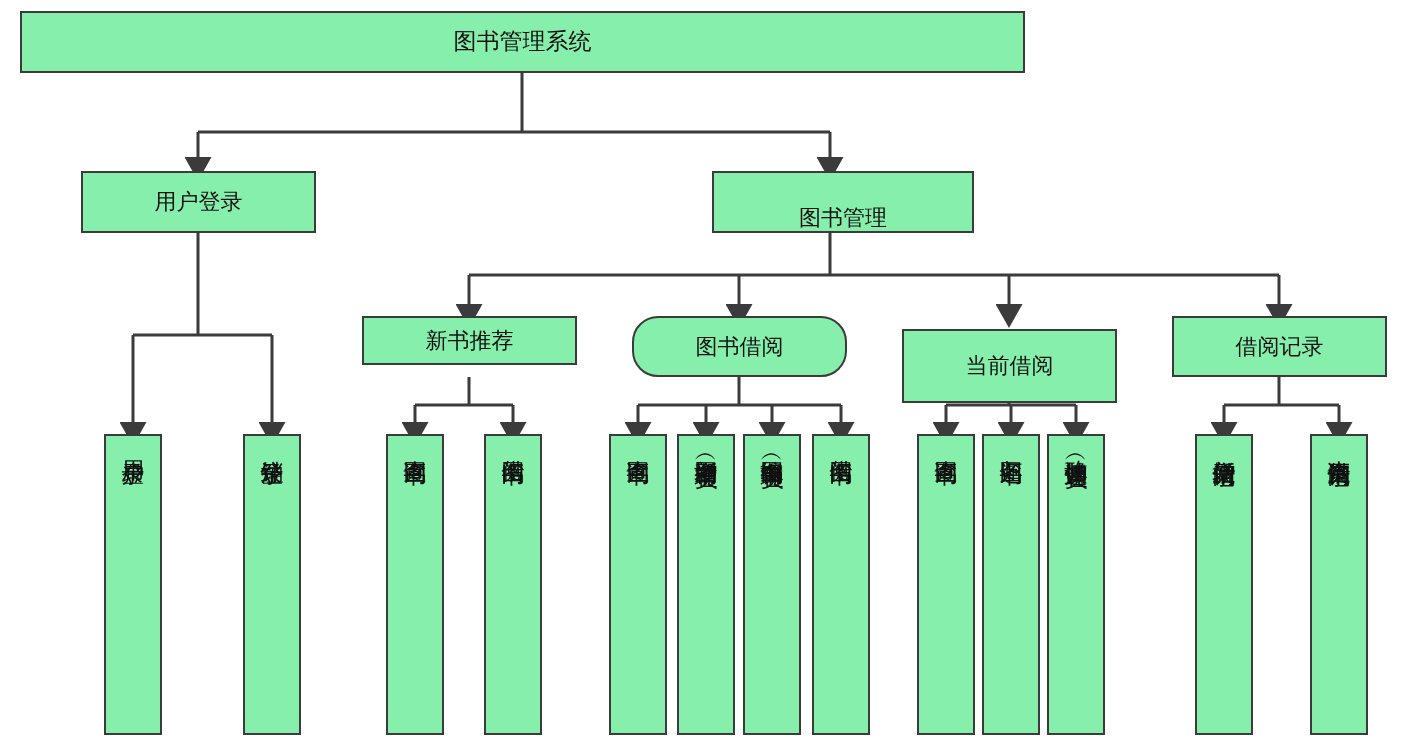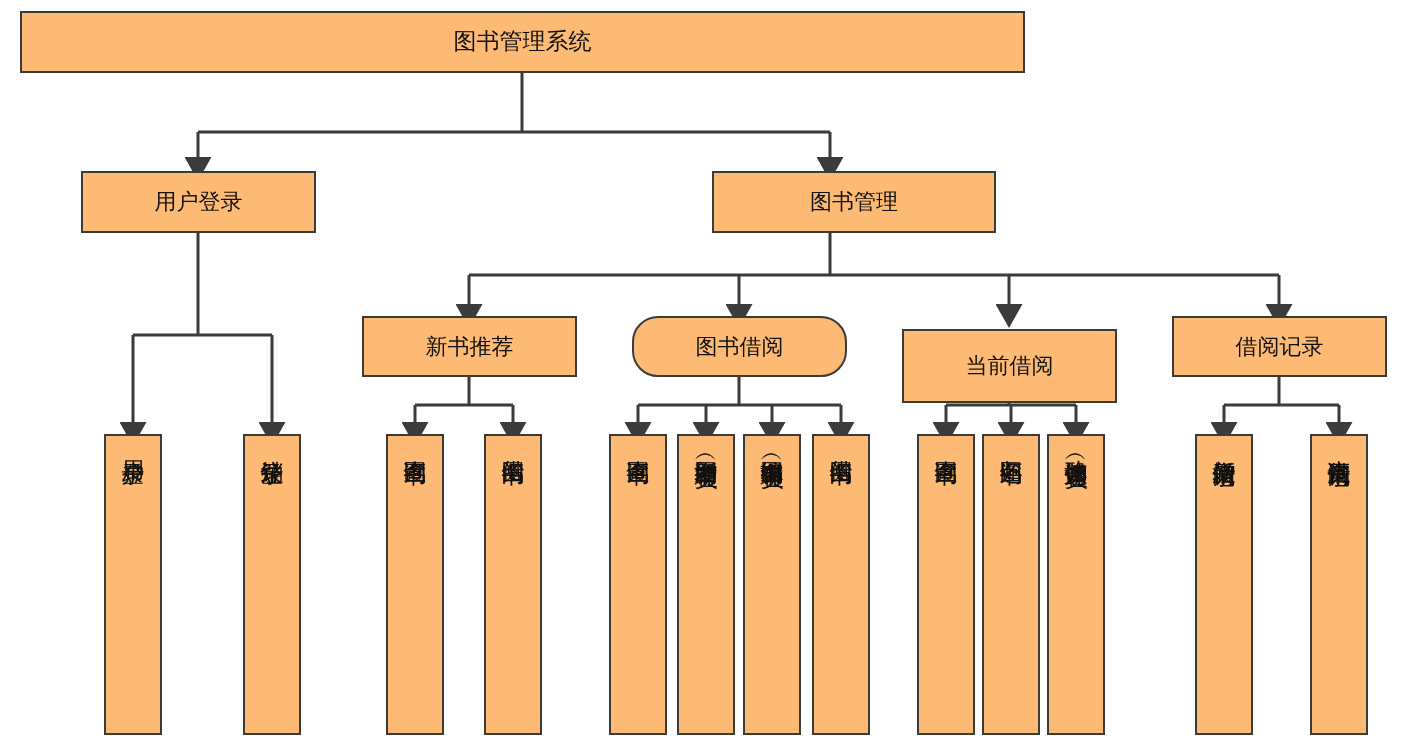--- a/index.html
+++ b/index.html
@@ -16,21 +16,21 @@
   }
   svg#wires{
     position:absolute;
     left:0;top:0;
     width:1405px;height:747px;
     pointer-events:none;
   }
   .node{
     position:absolute;
     box-sizing:border-box;
-    background:#fdba74;
+    background:#86efac;
     border:2px solid #3b3b3b;
     display:flex;
     align-items:center;
     justify-content:center;
     color:#111111;
     line-height:1.18;
   }
   .node .lbl{
     display:block;
     text-align:center;
@@ -121,25 +121,25 @@
     </g>
   </svg>
 
   <div class="node h root" style="left:20px;top:11px;width:1005px;height:62px;">
     <span class="lbl">图书管理系统</span>
   </div>
 
   <div class="node h" style="left:81px;top:171px;width:235px;height:62px;">
     <span class="lbl">用户登录</span>
   </div>
-  <div class="node h" style="left:712px;top:171px;width:284px;height:62px;">
+  <div class="node h" style="left:712px;top:171px;width:262px;height:62px;align-items:flex-end;">
     <span class="lbl">图书管理</span>
   </div>
 
-  <div class="node h" style="left:362px;top:316px;width:215px;height:61px;align-items:center;">
+  <div class="node h" style="left:362px;top:316px;width:215px;height:49px;align-items:center;">
     <span class="lbl">新书推荐</span>
   </div>
   <div class="node h" style="left:632px;top:316px;width:215px;height:61px;border-radius:26px;">
     <span class="lbl">图书借阅</span>
   </div>
   <div class="node h" style="left:902px;top:329px;width:215px;height:74px;">
     <span class="lbl">当前借阅</span>
   </div>
   <div class="node h" style="left:1172px;top:316px;width:215px;height:61px;">
     <span class="lbl">借阅记录</span>

